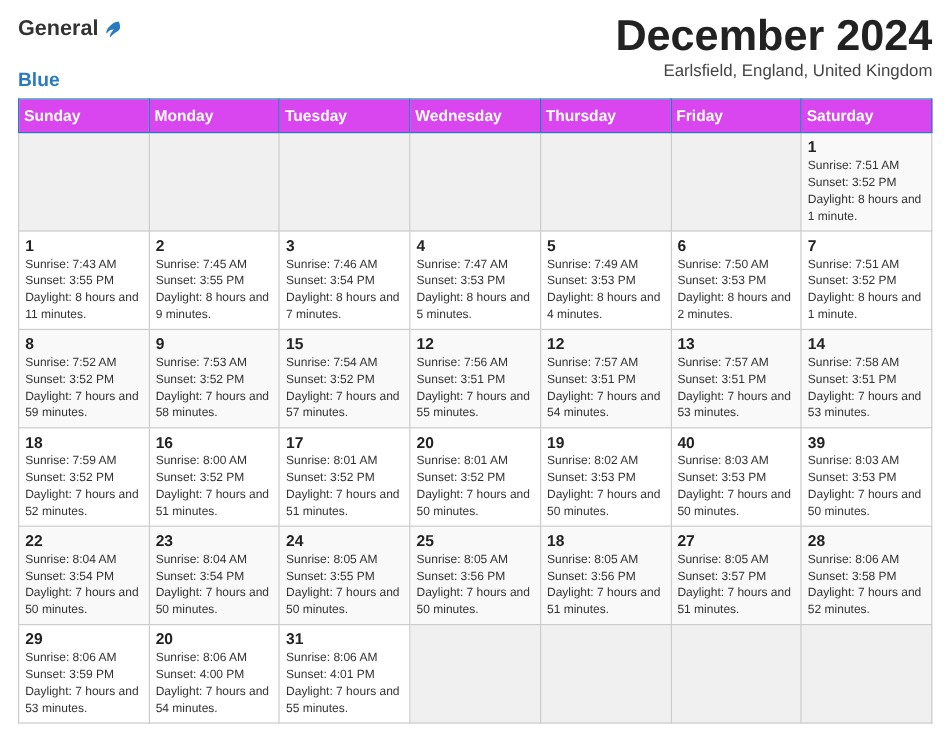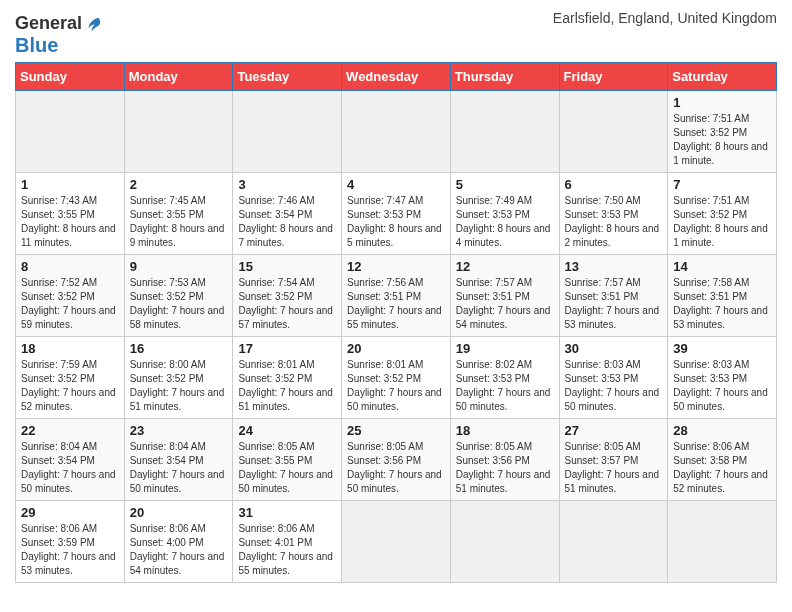--- a/index.html
+++ b/index.html
@@ -14,29 +14,30 @@
       display: flex;
       justify-content: space-between;
       align-items: flex-start;
       margin-bottom: 6px;
     }
     .logo {
       display: flex;
       flex-direction: column;
       align-items: flex-start;
       margin-top: 4px;
+      gap: 25px;
     }
     .logo-general {
       font-size: 18px;
       font-weight: bold;
       color: #333;
       line-height: 1.1;
     }
     .logo-blue {
-      font-size: 20px;
+      font-size: 16px;
       font-weight: bold;
       color: #2a7abf;
       line-height: 1.1;
     }
     .logo-bird {
       display: inline-block;
       width: 18px;
       height: 18px;
       margin-left: 2px;
     }
@@ -53,21 +54,21 @@
       font-size: 14px;
       color: #444;
       font-weight: normal;
     }
     .calendar {
       width: 100%;
       border-collapse: collapse;
       font-size: 11.5px;
     }
     .calendar thead tr th {
-      background-color: #ef4444;
+      background-color: #d946ef;
       color: #fff;
       padding: 6px 4px;
       text-align: left;
       font-size: 13px;
       font-weight: bold;
       border: 1px solid #2a7abf;
     }
     .calendar tbody tr td {
       vertical-align: top;
       border: 1px solid #ccc;
@@ -109,20 +110,21 @@
   <div class="logo">
     <div class="logo-text-wrap">
       <span class="logo-general">General</span>
       <svg class="logo-bird" viewBox="0 0 30 30" xmlns="http://www.w3.org/2000/svg">
         <path d="M25 5 C20 5, 15 8, 10 14 C8 17, 7 20, 8 22 C10 18, 14 16, 18 16 C14 20, 12 24, 13 27 C16 23, 20 20, 24 18 C27 16, 28 12, 25 5Z" fill="#2a7abf"></path>
       </svg>
     </div>
     <span class="logo-blue">Blue</span>
   </div>
   <div class="title-area">
+    <h1>December 2024</h1>
     <h2>Earlsfield, England, United Kingdom</h2>
   </div>
 </div>
 
 <table class="calendar">
   <thead>
     <tr>
     <th>Sunday</th>
         <th>Monday</th>
         <th>Tuesday</th>
@@ -220,21 +222,21 @@
         </td>
         <td>
           <span class="day-num">20</span>
           <div class="day-info">Sunrise: 8:01 AM<br>Sunset: 3:52 PM<br>Daylight: 7 hours and 50 minutes.</div>
         </td>
         <td>
           <span class="day-num">19</span>
           <div class="day-info">Sunrise: 8:02 AM<br>Sunset: 3:53 PM<br>Daylight: 7 hours and 50 minutes.</div>
         </td>
         <td>
-          <span class="day-num">30</span>
+          <span class="day-num">40</span>
           <div class="day-info">Sunrise: 8:03 AM<br>Sunset: 3:53 PM<br>Daylight: 7 hours and 50 minutes.</div>
         </td>
         <td>
           <span class="day-num">39</span>
           <div class="day-info">Sunrise: 8:03 AM<br>Sunset: 3:53 PM<br>Daylight: 7 hours and 50 minutes.</div>
         </td>
       </tr>
       <tr>
         <td>
           <span class="day-num">22</span>

